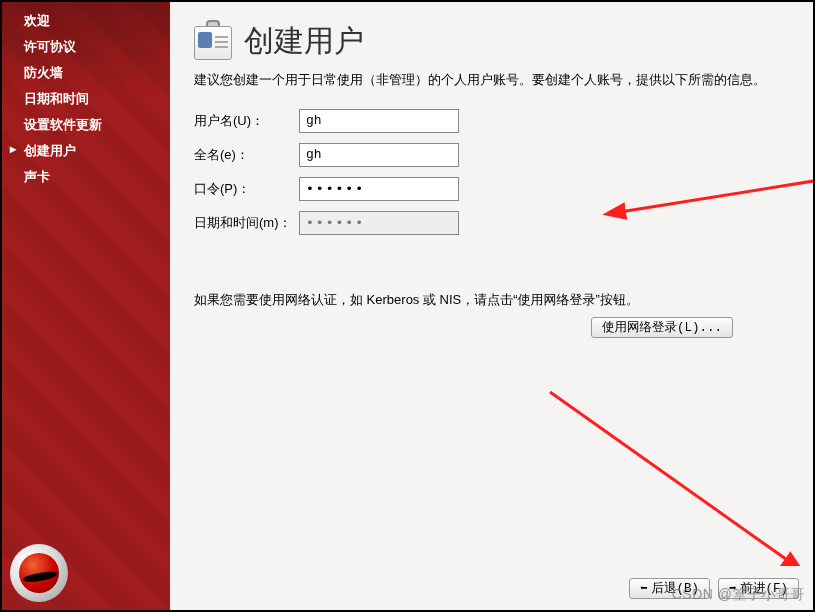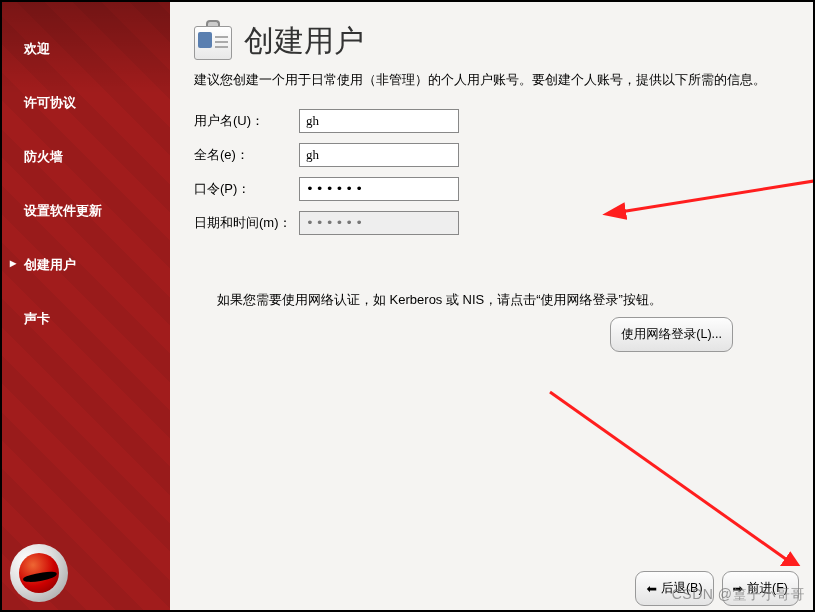--- a/index.html
+++ b/index.html
@@ -23,21 +23,20 @@
       repeating-linear-gradient(45deg, rgba(0,0,0,0.05) 0 20px, rgba(0,0,0,0) 20px 40px);
     color: #fff;
     padding-top: 6px;
   }
   .sidebar .item {
     padding: 4px 8px 4px 22px;
     font-weight: bold;
     font-size: 13px;
     position: relative;
     cursor: pointer;
-    margin-top: 28px;
   }
   .sidebar .item.current::before {
     content: "▸";
     position: absolute; left: 8px; top: 4px;
     font-size: 12px;
   }
   .logo {
     position: absolute; left: 8px; bottom: 8px;
     width: 58px; height: 58px;
     border-radius: 50%;
@@ -95,30 +94,30 @@
     font-size: 30px; font-weight: 400; margin: 0;
     color: #333;
   }
   .intro { margin: 8px 0 18px 0; line-height: 1.6; }
   .form-row { display: flex; align-items: center; margin-bottom: 10px; }
   .form-row label { width: 105px; }
   .form-row input[type=text], .form-row input[type=password] {
     width: 160px; height: 24px;
     border: 1px solid #888; background:#fff;
     padding: 2px 6px; font-size: 13px;
-    font-family: Liberation Serif, serif;
+    font-family: Liberation Mono, monospace;
   }
   .form-row input[disabled] { background: #eee; color:#777; }
-  .netnote { margin-top: 56px; margin-bottom: 8px; margin-left: 23px; }
+  .netnote { margin-top: 56px; margin-bottom: 8px; }
   .netbtn-row { text-align: right; padding-right: 56px; }
   button.gtk {
     background: linear-gradient(#fdfdfd,#e4e4e4);
-    border: 1px solid #999; border-radius: 9px;
-    padding: 8px 10px; font-size: 12.5px;
-    font-family: Liberation Sans, sans-serif; cursor: pointer;
+    border: 1px solid #999; border-radius: 3px;
+    padding: 1px 10px; font-size: 12.5px;
+    font-family: Liberation Mono, monospace; cursor: pointer;
     display: inline-flex; align-items: center; gap: 4px;
   }
   .footer {
     position: absolute; left: 168px; right: 0; bottom: 0;
     height: 44px;
     display: flex; justify-content: flex-end; align-items: center;
     gap: 8px; padding-right: 14px;
     background: #f5f4f2;
     border-top: 0;
   }
@@ -130,20 +129,21 @@
     font-family: Liberation Sans, sans-serif;
   }
 </style>
 </head>
 <body>
 
 <div class="sidebar">
   <div class="item">欢迎</div>
   <div class="item">许可协议</div>
   <div class="item">防火墙</div>
+  <div class="item">日期和时间</div>
   <div class="item">设置软件更新</div>
   <div class="item current">创建用户</div>
   <div class="item">声卡</div>
 
   <div class="logo">
     <div class="hat"></div>
   </div>
 </div>
 
 <div class="main">

